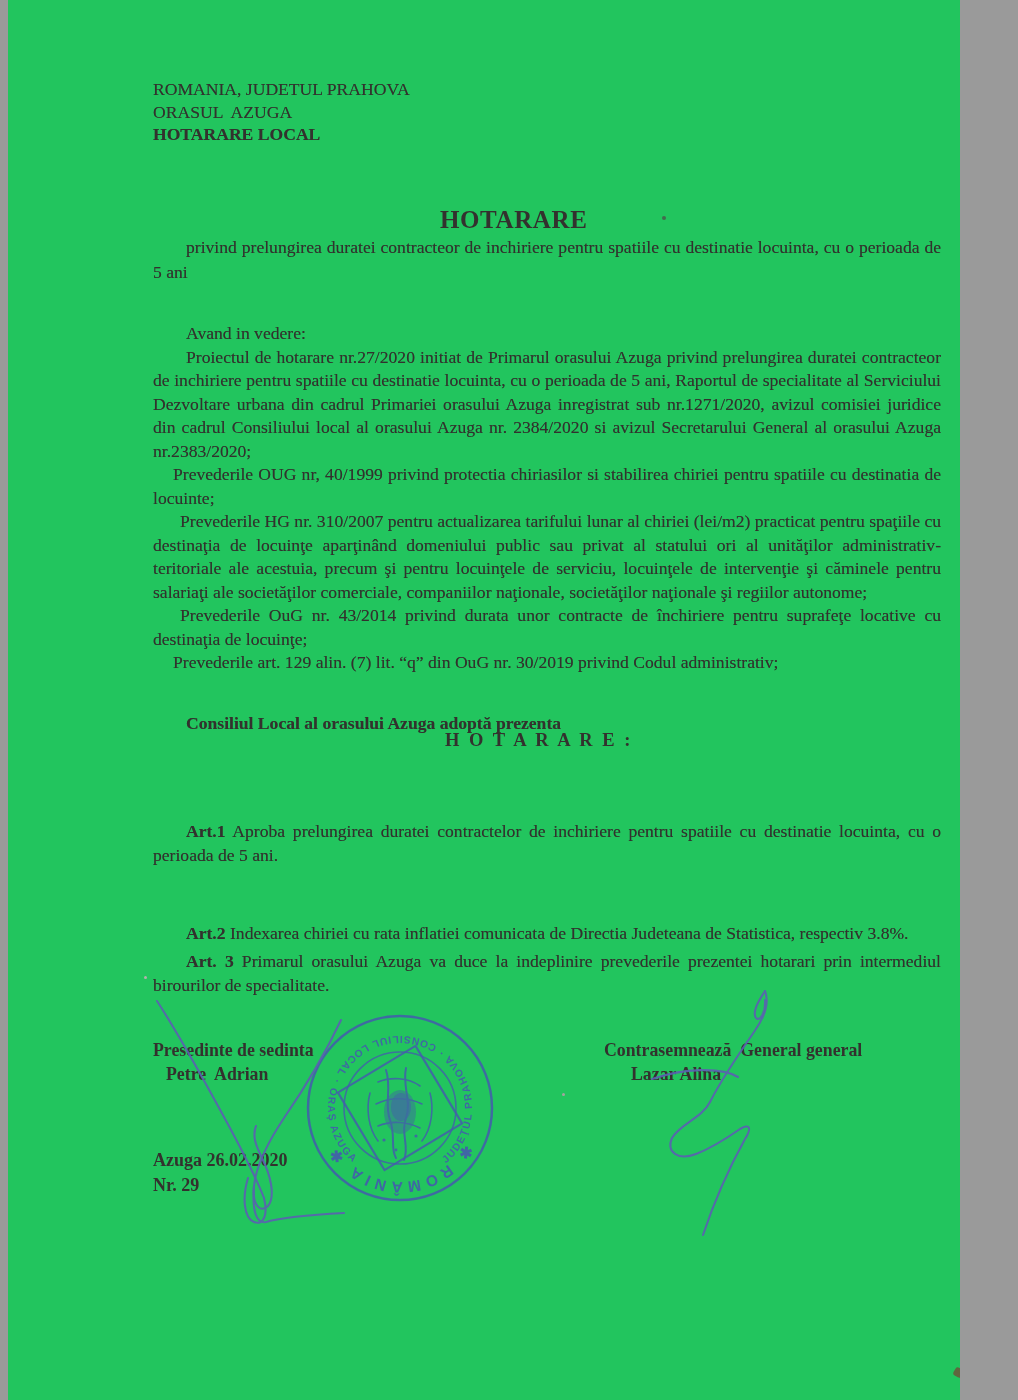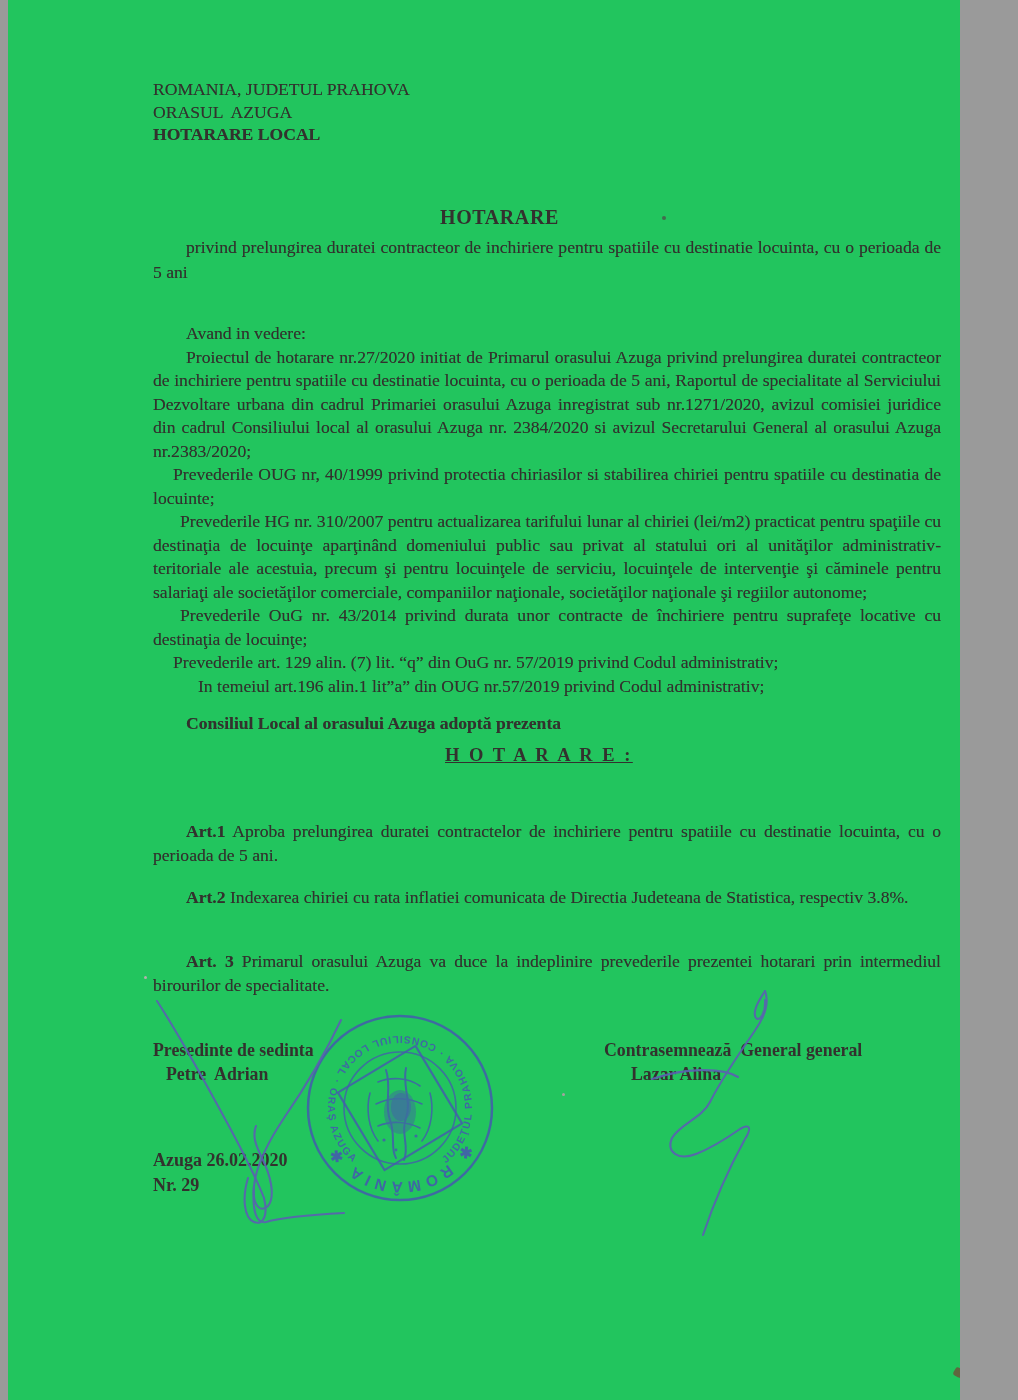--- a/index.html
+++ b/index.html
@@ -19,21 +19,21 @@
   }
   .pre{white-space:pre-wrap;}
   .b{font-weight:bold;}
   p{margin:0;}
   .j{text-align:justify;text-align-last:left;}
   .col{width:788px;}
   .ind33{text-indent:33px;}
   .ind20{text-indent:20px;}
   .ind27{text-indent:27px;}
   .ind45{text-indent:45px;}
-  .doc-title{font-size:20px;font-weight:bold;letter-spacing:.6px;}
+  .doc-title{font-size:25px;font-weight:bold;letter-spacing:.6px;}
   .decision-heading{font-size:18.5px;font-weight:bold;letter-spacing:2.5px;}
   .sig-role{font-size:17.8px;font-weight:bold;}
   .sig-name{font-size:17.8px;font-weight:bold;}
   .speck{position:absolute;border-radius:50%;}
   .scanline{position:absolute;width:1px;background:#dddcd8;opacity:.65;}
   svg{display:block;}
   .ink{pointer-events:none;}
 </style>
 </head>
 <body>
@@ -49,33 +49,32 @@
   <div class="abs doc-title" style="left:432px;top:206px;">HOTARARE</div>
 
   <div class="abs txt col j ind33" style="left:145px;top:235px;line-height:24.5px;">privind prelungirea duratei contracteor de inchiriere pentru spatiile cu destinatie locuinta, cu o perioada de 5 ani</div>
 
   <div class="abs txt col" style="left:145px;top:322px;">
     <p class="ind33">Avand in vedere:</p>
     <p class="j ind33">Proiectul de hotarare nr.27/2020 initiat de Primarul orasului Azuga privind prelungirea duratei contracteor de inchiriere pentru spatiile cu destinatie locuinta, cu o perioada de 5 ani, Raportul de specialitate al Serviciului Dezvoltare urbana din cadrul Primariei orasului Azuga inregistrat sub nr.1271/2020, avizul comisiei juridice din cadrul Consiliului local al orasului Azuga nr. 2384/2020 si avizul Secretarului General al orasului Azuga nr.2383/2020;</p>
     <p class="j ind20">Prevederile OUG nr, 40/1999 privind protectia chiriasilor si stabilirea chiriei pentru spatiile cu destinatia de locuinte;</p>
     <p class="j ind27">Prevederile HG nr. 310/2007 pentru actualizarea tarifului lunar al chiriei (lei/m2) practicat pentru spaţiile cu destinaţia de locuinţe aparţinând domeniului public sau privat al statului ori al unităţilor administrativ-teritoriale ale acestuia, precum şi pentru locuinţele de serviciu, locuinţele de intervenţie şi căminele pentru salariaţi ale societăţilor comerciale, companiilor naţionale, societăţilor naţionale şi regiilor autonome;</p>
     <p class="j ind27">Prevederile OuG nr. 43/2014 privind durata unor contracte de închiriere pentru suprafeţe locative cu destinaţia de locuinţe;</p>
-    <p class="ind20">Prevederile art. 129 alin. (7) lit. “q” din OuG nr. 57/2019 privind Codul administrativ;</p>
-    <p class="ind45">In temeiul art.196 alin.1 lit”a” din OUG nr.57/2019 privind Codul administrativ;</p>
+    <p class="ind20">Prevederile art. 129 alin. (7) lit. “q” din OuG nr. 30/2019 privind Codul administrativ;</p>
   </div>
 
   <div class="abs txt col b ind33" style="left:145px;top:712px;">Consiliul Local al orasului Azuga adoptă prezenta</div>
 
-  <div class="abs decision-heading" style="left:437px;top:745px;text-decoration:underline;">H O T A R A R E :</div>
+  <div class="abs decision-heading" style="left:437px;top:730px;">H O T A R A R E :</div>
 
   <div class="abs txt col j ind33" style="left:145px;top:820px;">
     <b>Art.1</b>
     <span>Aproba prelungirea duratei contractelor de inchiriere pentru spatiile cu destinatie locuinta, cu o perioada de 5 ani.</span>
   </div>
-  <div class="abs txt col j ind33" style="left:145px;top:886px;">
+  <div class="abs txt col j ind33" style="left:145px;top:922px;">
     <b>Art.2</b>
     <span>Indexarea chiriei cu rata inflatiei comunicata de Directia Judeteana de Statistica, respectiv 3.8%.</span>
   </div>
   <div class="abs txt col j ind33" style="left:145px;top:950px;">
     <b>Art. 3</b>
     <span>Primarul orasului Azuga  va duce la indeplinire prevederile prezentei hotarari prin intermediul birourilor de specialitate.</span>
   </div>
 
   <div class="abs" style="left:145px;top:1038px;line-height:24px;">
     <p class="sig-role pre">Presedinte de sedinta</p>

